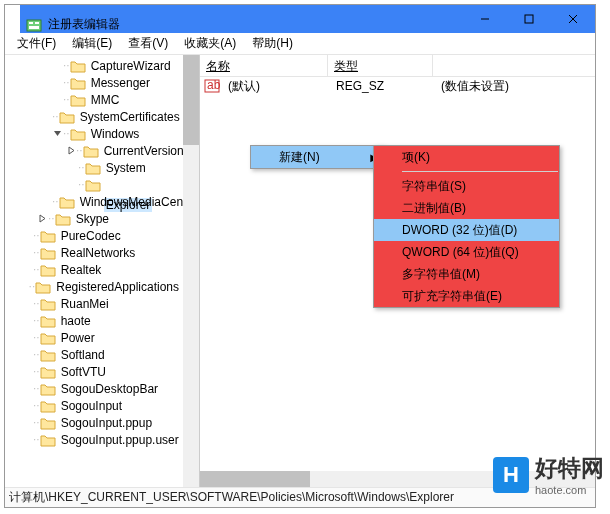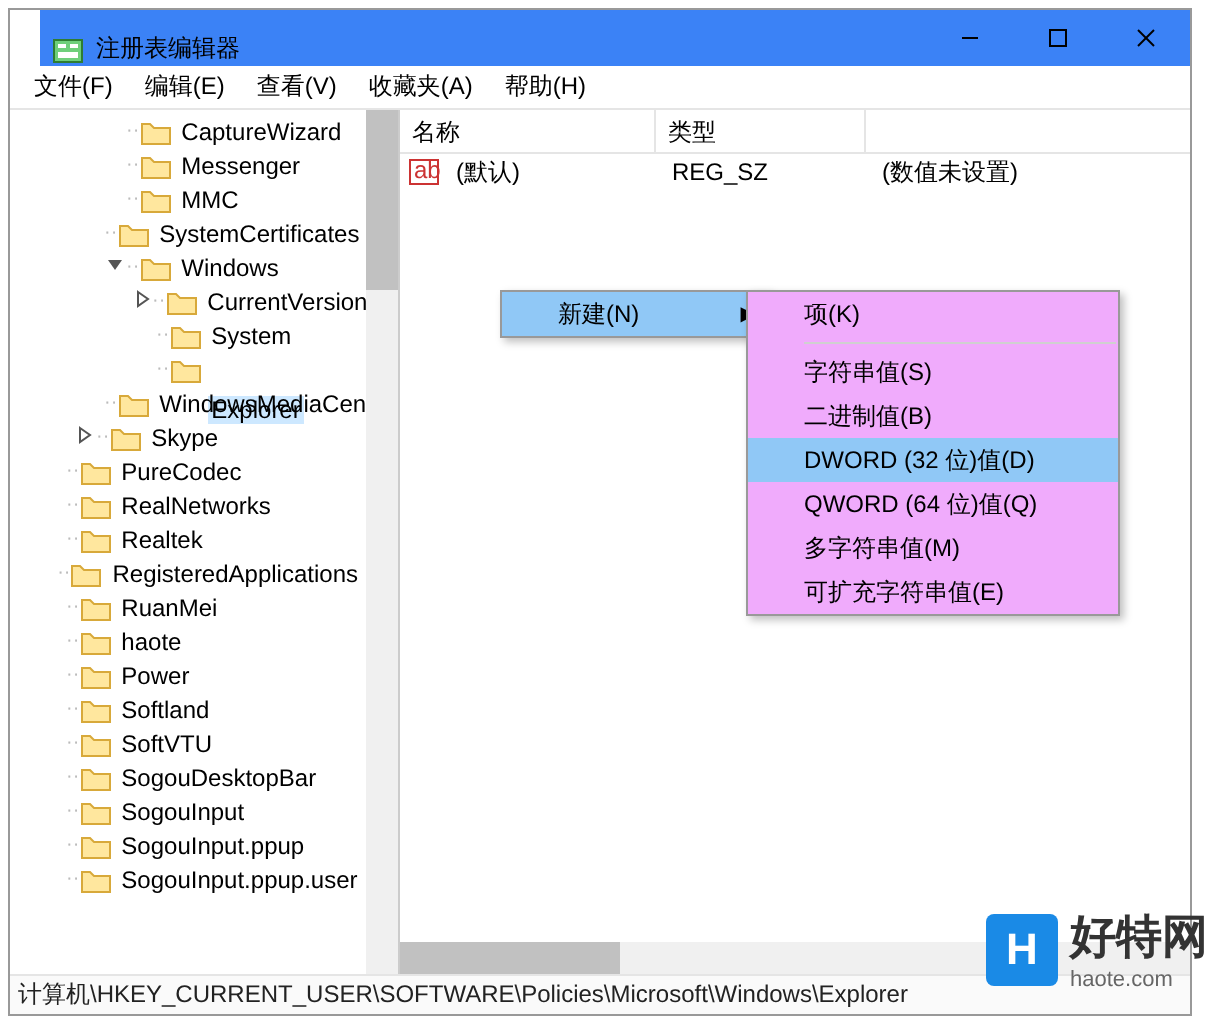--- a/index.html
+++ b/index.html
@@ -18,34 +18,34 @@
 .tree-scrollbar { position: absolute; right: 0; top: 0; bottom: 0; width: 16px; background: #f0f0f0; }
 .tree-thumb { position: absolute; right: 0; top: 0; width: 16px; height: 90px; background: #c1c1c1; }
 .tree-item { display: flex; align-items: center; height: 17px; white-space: nowrap; padding-right: 18px; }
 .tree-item .expand { width: 11px; text-align: center; color: #666; font-size: 11px; }
 .tree-item .folder { width: 16px; height: 14px; display: inline-block; margin-right: 3px; }
 .tree-item .folder svg { vertical-align: top; }
 .tree-item.selected .label { background: #cde8ff; margin-top: 41px; }
 .tree-item .label { padding: 0 2px; }
 .tree-item .conn { color: #bbb; font-size: 10px; }
 .list { flex: 1; display: flex; flex-direction: column; position: relative; }
-.list-header { height: 22px; display: flex; border-bottom: 1px solid #e5e5e5; background: #fff; }
+.list-header { height: 22px; display: flex; border-bottom: 1px solid #e5e5e5; background: #fff; text-decoration: underline; }
 .list-header .col { padding: 3px 6px; border-right: 1px solid #e5e5e5; }
 .col-name { width: 128px; } .col-type { width: 105px; } .col-data { flex: 1; }
 .list-body { flex: 1; position: relative; }
 .list-row { display: flex; align-items: center; height: 18px; }
 .list-row .cell { padding: 0 6px; }
 .list-row .icon-ab { width: 16px; height: 16px; margin-left: 4px; margin-right: 2px; display:inline-flex; }
 .hscrollbar { height: 16px; background: #f0f0f0; position: relative; }
 .hscroll-thumb { position: absolute; left: 0; top: 0; height: 16px; width: 110px; background: #c1c1c1; }
 .list .hscrollbar { position: absolute; bottom: 0; left: 0; right: 0; }
 .statusbar { height: 20px; border-top: 1px solid #e5e5e5; display: flex; align-items: center; padding-left: 4px; font-size: 12px; color: #222; background: #fafafa; }
 
 
-.context-menu { position: absolute; background: #f0abfc; border: 1px solid #999; box-shadow: 2px 2px 4px rgba(0,0,0,.25); }
+.context-menu { position: absolute; background: #ef4444; border: 1px solid #999; box-shadow: 2px 2px 4px rgba(0,0,0,.25); }
 .cm1 { left: 245px; top: 140px; width: 135px; }
 .cm-item { height: 22px; display: flex; align-items: center; padding-left: 28px; padding-right: 18px; position: relative; }
 .cm-item.hi { background: #90c8f6; }
 .cm-item .arrow { position: absolute; right: 6px; font-size: 10px; }
 .cm2 { left: 368px; top: 140px; width: 187px; }
 .cm-sep { height: 1px; background: #d0d0d0; margin: 3px 1px 3px 28px; }
 
 .watermark { position: absolute; right: 6px; bottom: 18px; display: flex; align-items: center; gap: 6px; }
 .watermark .logo { width: 36px; height: 36px; background: #1a8ae6; border-radius: 4px; display: flex; align-items: center; justify-content: center; color: #fff; font-weight: bold; font-size: 22px; }
 .watermark .txt { display: flex; flex-direction: column; }

